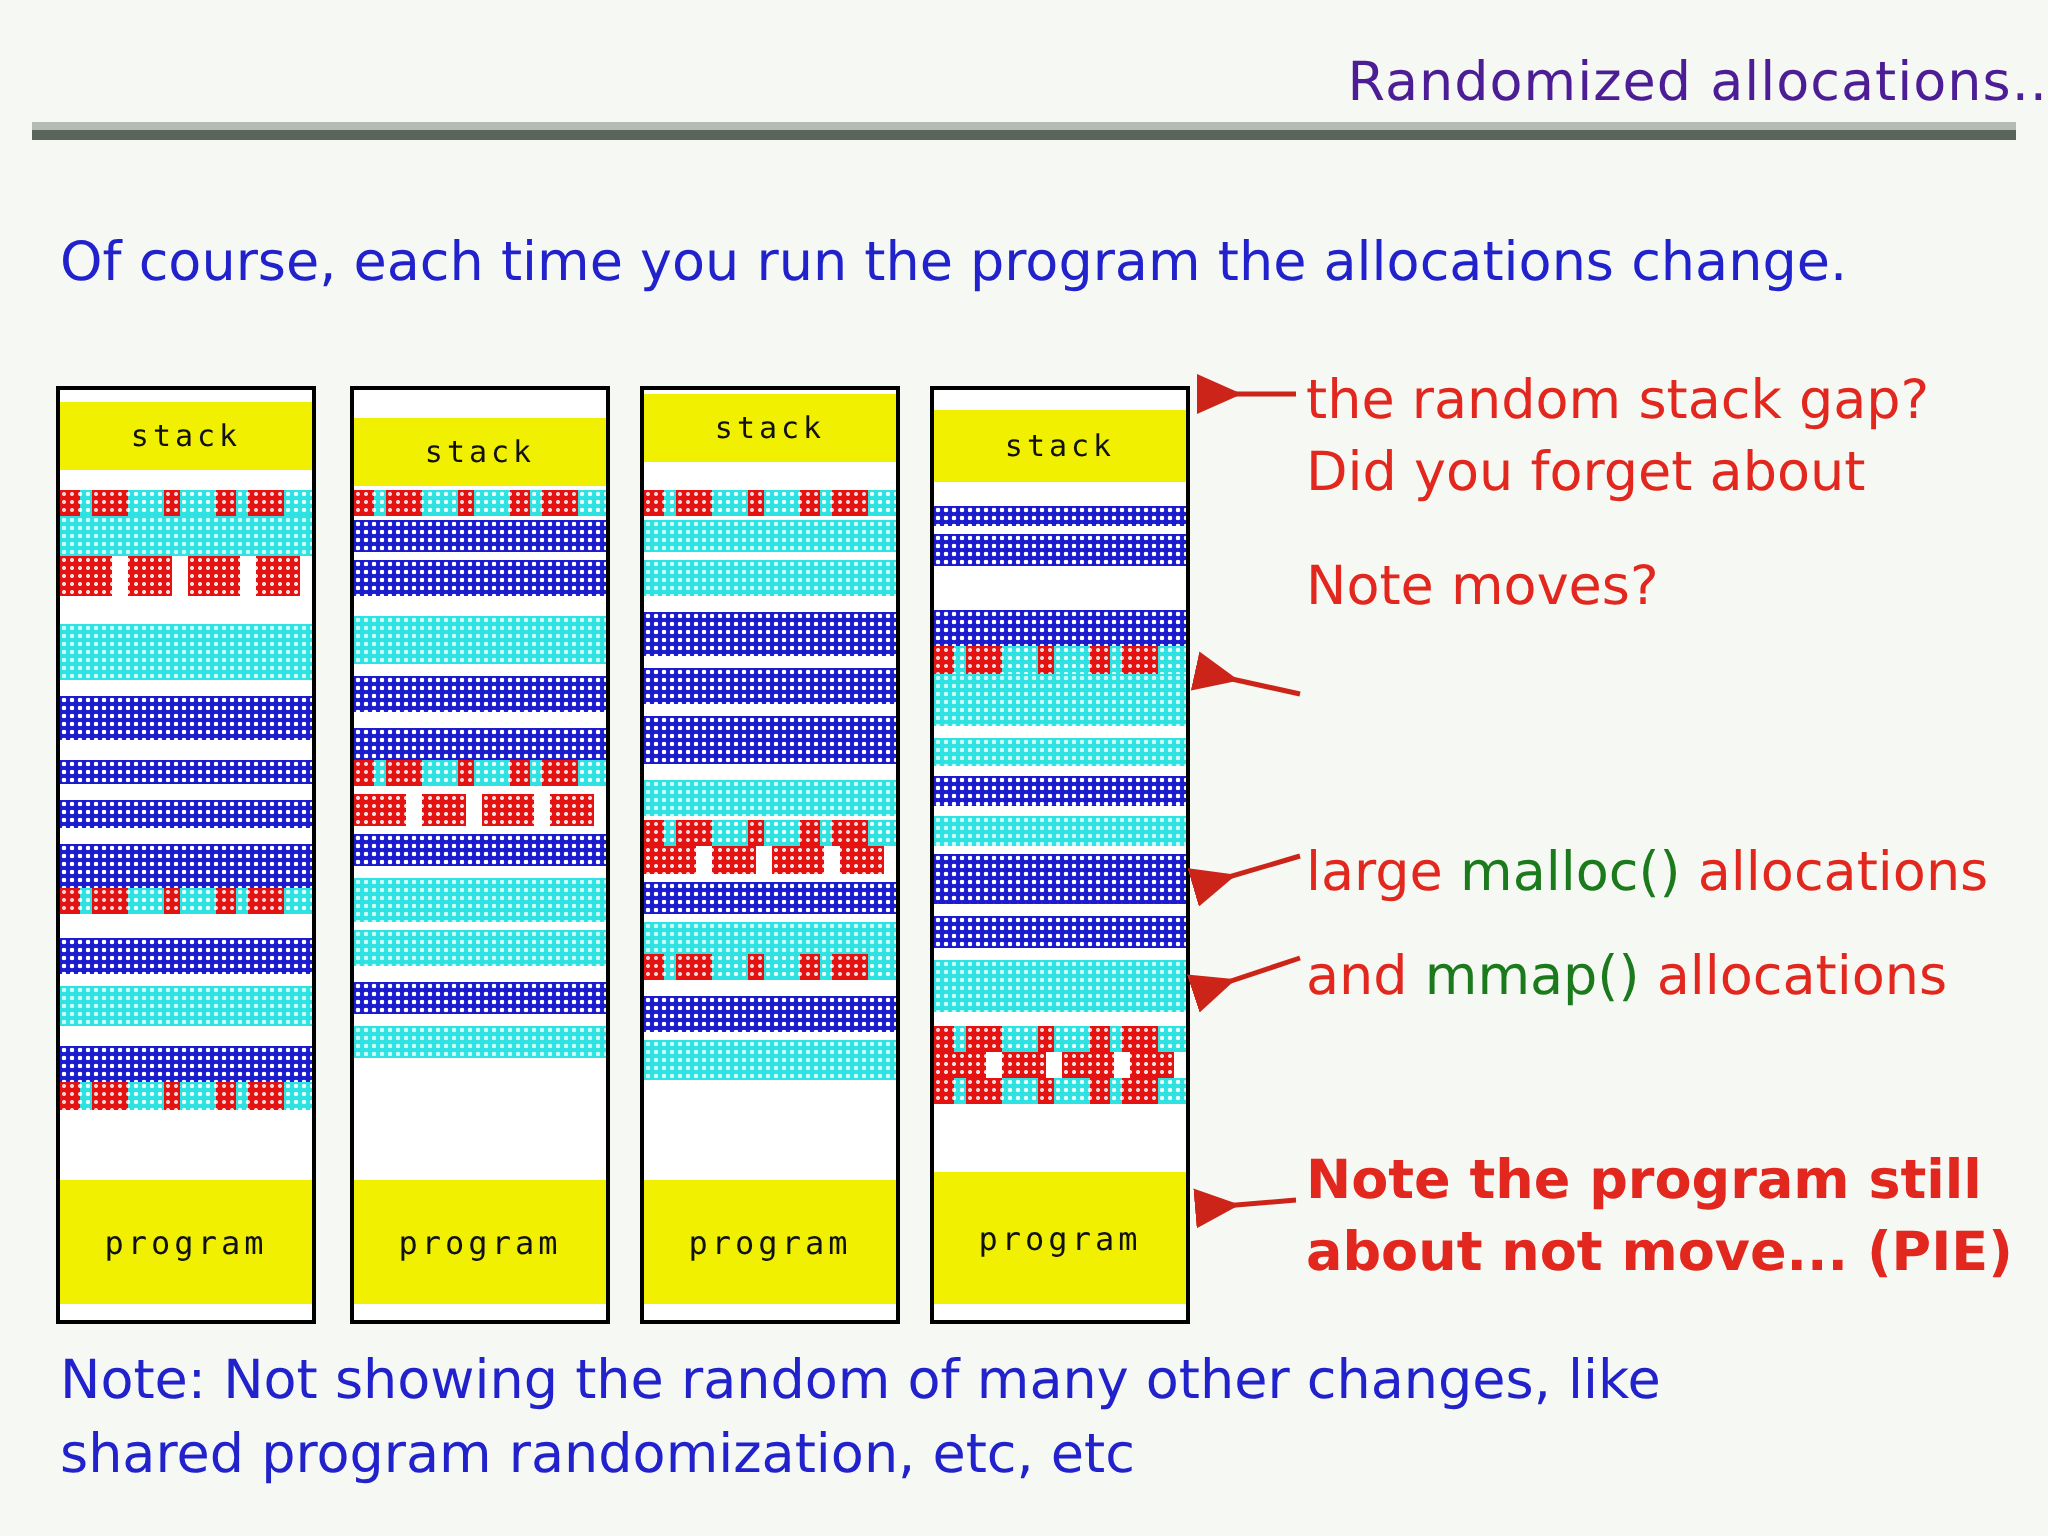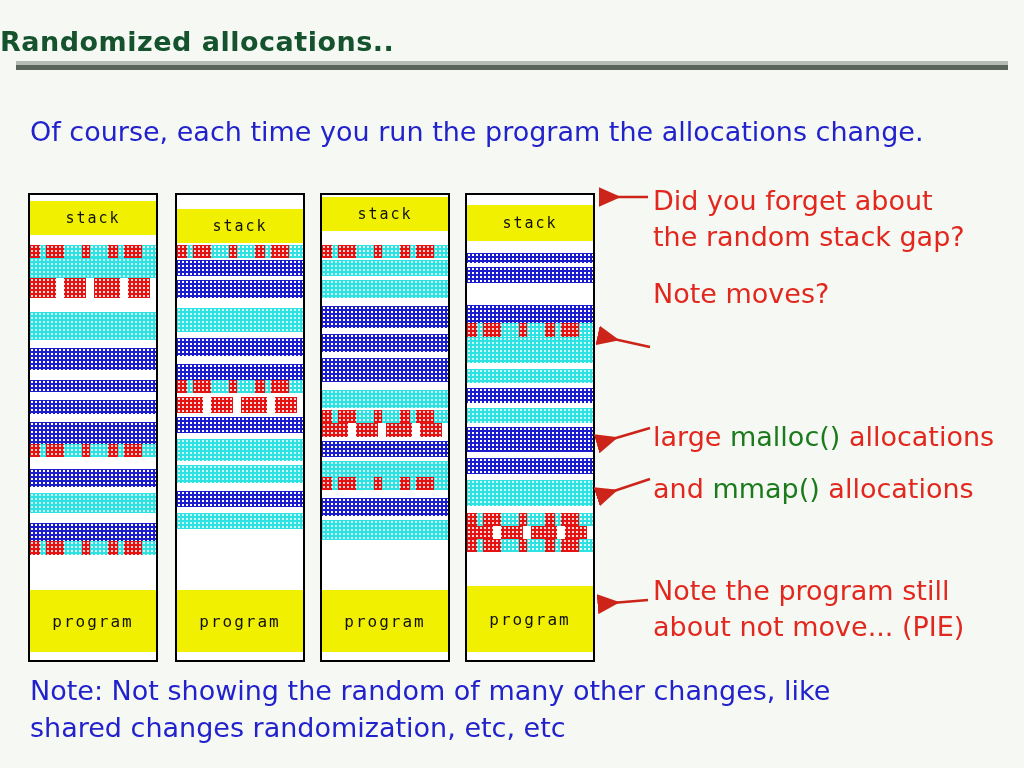--- a/index.html
+++ b/index.html
@@ -5,22 +5,22 @@
   html,body{margin:0;padding:0;}
   .slide{
     position:relative;
     width:1024px;height:768px;
     background:var(--background,#f5f8f3);
     font-family:"DejaVu Sans","Liberation Sans",sans-serif;
     overflow:hidden;
   }
   .title{
     position:absolute;top:26px;left:0;width:100%;
-    text-align:left;
-    font-size:27px;font-weight:bold;color:#14532d;
+    text-align:right;
+    font-size:27px;font-weight:normal;color:#4c1d95;
     letter-spacing:0.5px;
   }
   .title-rule{
     position:absolute;top:61px;left:16px;right:16px;height:9px;
     background:linear-gradient(var(--title_rule_light,#b4bab4) 0 44%,var(--title_rule_dark,#59645a) 44% 100%);
   }
   .intro{
     position:absolute;top:116px;left:30px;
     font-size:27px;color:var(--blue_text,#2222cc);
     white-space:nowrap;
@@ -230,37 +230,37 @@
     </defs>
   <line x1="648" y1="197" x2="601" y2="197" stroke="#cc2418" stroke-width="2.5" marker-end="url(#arrowhead)"></line>
       <line x1="650" y1="347" x2="600" y2="336" stroke="#cc2418" stroke-width="2.5" marker-end="url(#arrowhead)"></line>
       <line x1="650" y1="428" x2="599" y2="443" stroke="#cc2418" stroke-width="2.5" marker-end="url(#arrowhead)"></line>
       <line x1="650" y1="479" x2="599" y2="496" stroke="#cc2418" stroke-width="2.5" marker-end="url(#arrowhead)"></line>
       <line x1="648" y1="600" x2="600" y2="604" stroke="#cc2418" stroke-width="2.5" marker-end="url(#arrowhead)"></line>
     </svg>
 
   <div id="annotations-root">
       <div class="annotation" style="top: 183px;">
+        <div><span class="seg-red">the random stack gap?</span></div>
         <div><span class="seg-red">Did you forget about</span></div>
-        <div><span class="seg-red">the random stack gap?</span></div>
       </div>
       <div class="annotation" style="top: 276px;">
         <div><span class="seg-red">Note moves?</span></div>
       </div>
       <div class="annotation" style="top: 329px;">
       </div>
       <div class="annotation" style="top: 419px;">
         <div><span class="seg-red">large </span><span class="seg-green">malloc()</span><span class="seg-red"> allocations</span></div>
       </div>
       <div class="annotation" style="top: 471px;">
         <div><span class="seg-red">and </span><span class="seg-green">mmap()</span><span class="seg-red"> allocations</span></div>
       </div>
-      <div class="annotation" style="top: 573px;">
+      <div class="annotation" style="top: 573px; font-weight: bold;">
         <div><span class="seg-red">Note the program still</span></div>
         <div><span class="seg-red">about not move... (PIE)</span></div>
       </div>
     </div>
 
   <div class="footnote">
     <div>Note: Not showing the random of many other changes, like</div>
-    <div>shared changes randomization, etc, etc</div>
+    <div>shared program randomization, etc, etc</div>
   </div>
 </div>
 
 </body></html>

